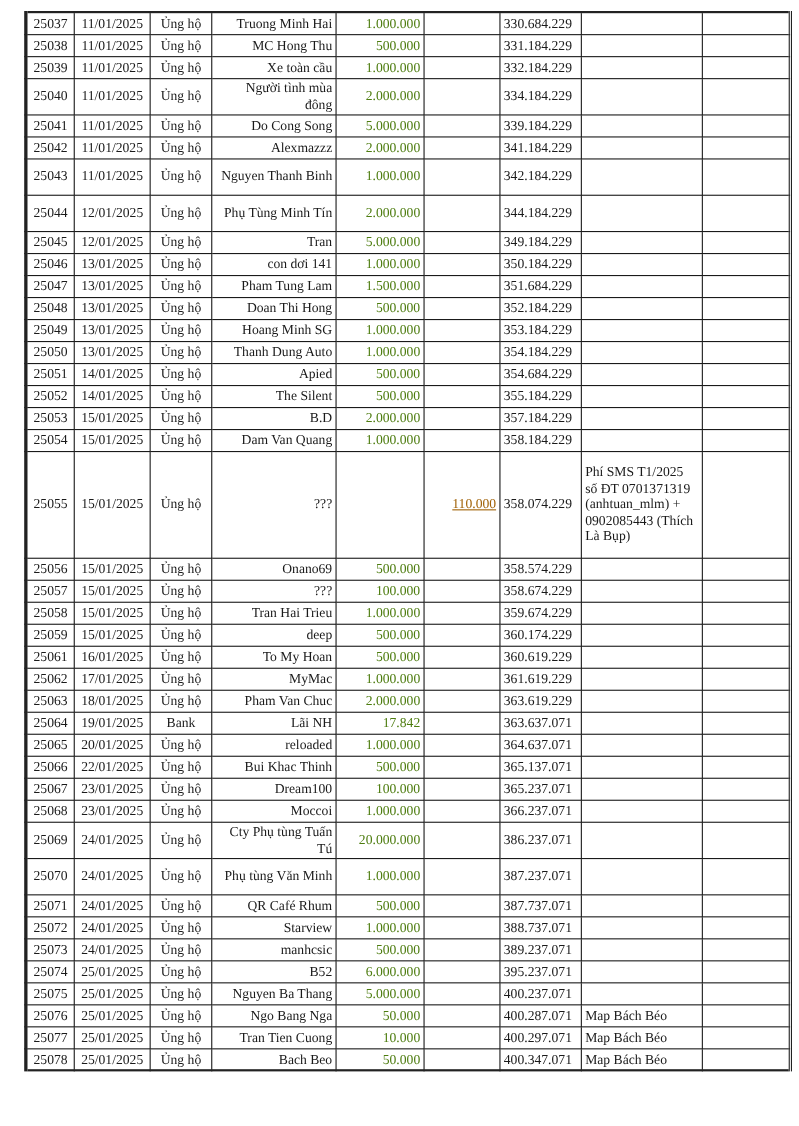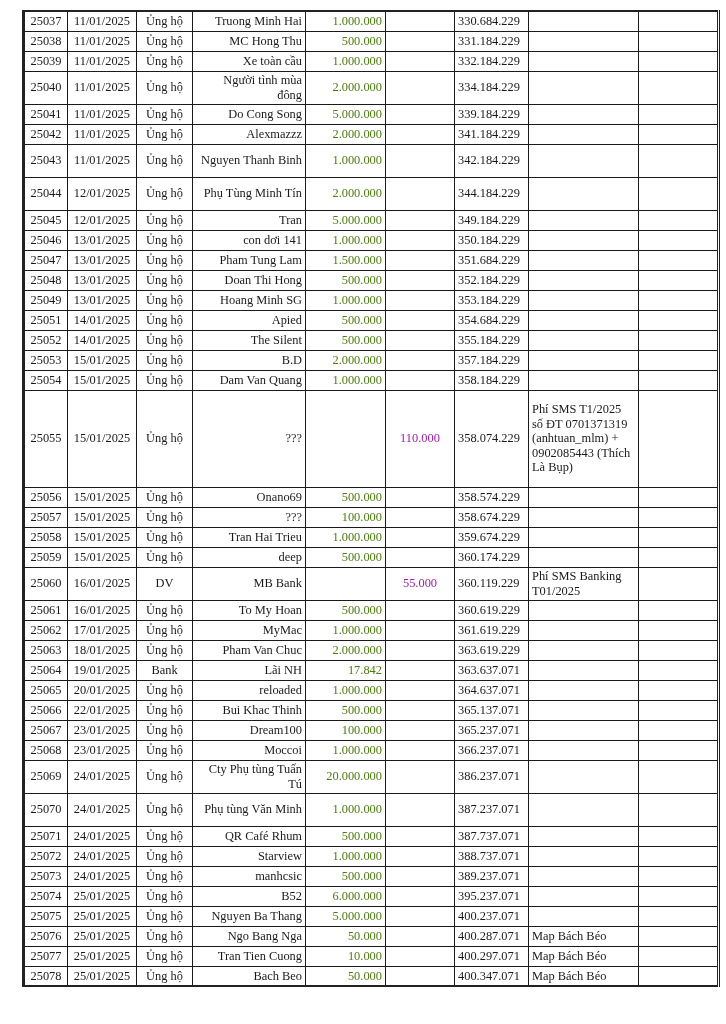--- a/index.html
+++ b/index.html
@@ -9,21 +9,21 @@
   table.ledger { border-collapse: collapse; table-layout: fixed;
                  border-left: 3px solid #222; border-right: 3px double #222;
                  border-bottom: 2px solid #222; border-top: 2px solid #222; }
   table.ledger td { border: 1.5px solid #1a1a1a; font-size: 12.4px; line-height: 14.5px;
                     padding: 0 3px; vertical-align: middle; white-space: normal; overflow: hidden; }
   td.c-id { width: 36px; text-align: center; padding: 0 2px; }
   td.c-date { width: 62px; text-align: center; padding: 0 2px; }
   td.c-type { width: 49px; text-align: center; padding: 0 2px; margin-top: 40px; }
   td.c-name { width: 106px; text-align: right; }
   td.c-in { width: 73px; text-align: right; color: #4d7c0f; }
-  td.c-out { width: 62px; text-align: center; color: #a21caf; }
+  td.c-out { width: 62px; text-align: right; color: #a16207; text-decoration: underline; }
   td.c-bal { width: 67px; text-align: left; }
   td.c-note { width: 103px; text-align: left; }
   td.c-extra { width: 72px; }
 </style>
 </head>
 <body>
 
 <div class="sheet">
   <table class="ledger">
     <tbody id="ledger-body">
@@ -164,20 +164,31 @@
           <td class="c-date">13/01/2025</td>
           <td class="c-type">Ủng hộ</td>
           <td class="c-name">Hoang Minh SG</td>
           <td class="c-in">1.000.000</td>
           <td class="c-out"></td>
           <td class="c-bal">353.184.229</td>
           <td class="c-note"></td>
           <td class="c-extra"></td>
         </tr>
         <tr style="height: 20px;">
+          <td class="c-id">25050</td>
+          <td class="c-date">13/01/2025</td>
+          <td class="c-type">Ủng hộ</td>
+          <td class="c-name">Thanh Dung Auto</td>
+          <td class="c-in">1.000.000</td>
+          <td class="c-out"></td>
+          <td class="c-bal">354.184.229</td>
+          <td class="c-note"></td>
+          <td class="c-extra"></td>
+        </tr>
+        <tr style="height: 20px;">
           <td class="c-id">25051</td>
           <td class="c-date">14/01/2025</td>
           <td class="c-type">Ủng hộ</td>
           <td class="c-name">Apied</td>
           <td class="c-in">500.000</td>
           <td class="c-out"></td>
           <td class="c-bal">354.684.229</td>
           <td class="c-note"></td>
           <td class="c-extra"></td>
         </tr>
@@ -262,31 +273,20 @@
           <td class="c-id">25059</td>
           <td class="c-date">15/01/2025</td>
           <td class="c-type">Ủng hộ</td>
           <td class="c-name">deep</td>
           <td class="c-in">500.000</td>
           <td class="c-out"></td>
           <td class="c-bal">360.174.229</td>
           <td class="c-note"></td>
           <td class="c-extra"></td>
         </tr>
-        <tr style="height: 33px;">
-          <td class="c-id">25060</td>
-          <td class="c-date">16/01/2025</td>
-          <td class="c-type">DV</td>
-          <td class="c-name">MB Bank</td>
-          <td class="c-in"></td>
-          <td class="c-out">55.000</td>
-          <td class="c-bal">360.119.229</td>
-          <td class="c-note">Phí SMS Banking T01/2025</td>
-          <td class="c-extra"></td>
-        </tr>
         <tr style="height: 20px;">
           <td class="c-id">25061</td>
           <td class="c-date">16/01/2025</td>
           <td class="c-type">Ủng hộ</td>
           <td class="c-name">To My Hoan</td>
           <td class="c-in">500.000</td>
           <td class="c-out"></td>
           <td class="c-bal">360.619.229</td>
           <td class="c-note"></td>
           <td class="c-extra"></td>

